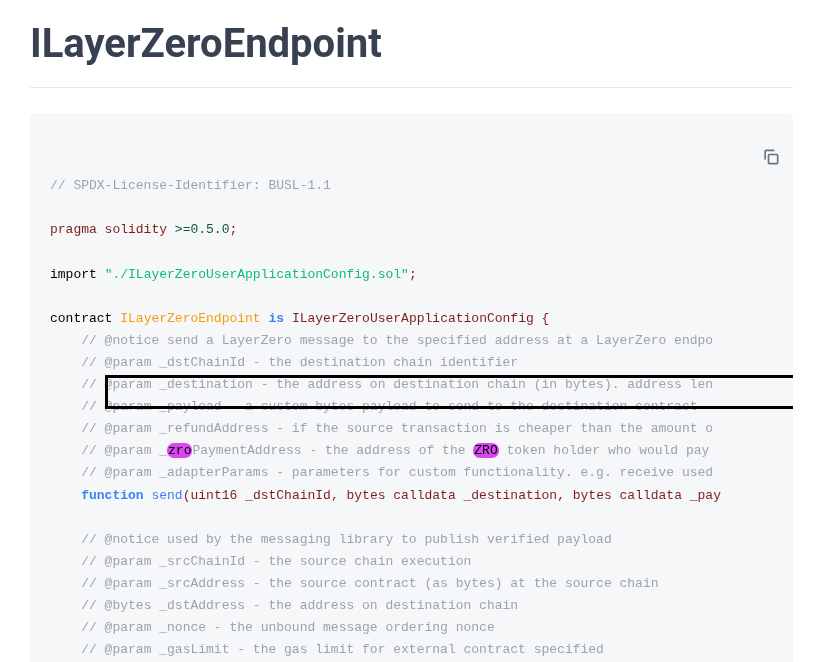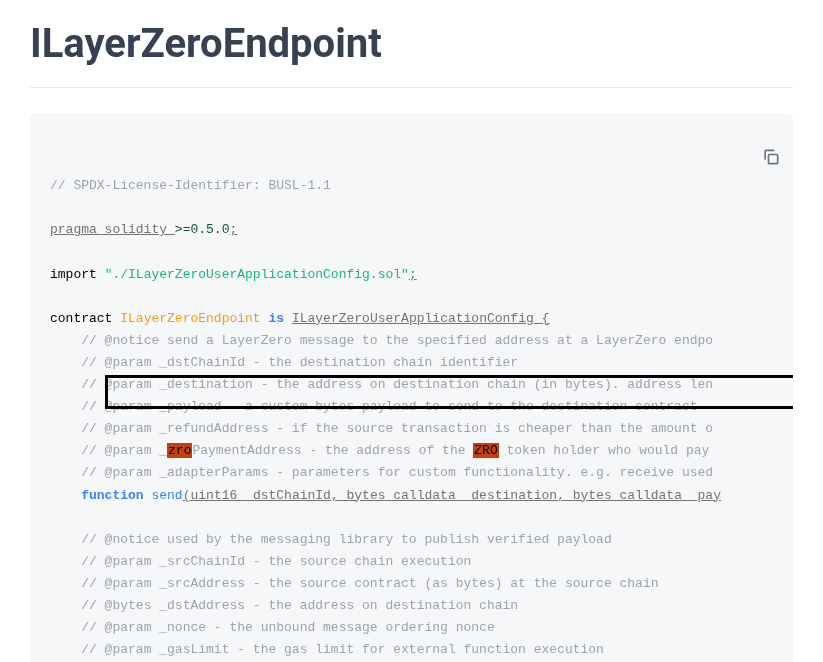--- a/index.html
+++ b/index.html
@@ -42,25 +42,26 @@
     cursor: pointer;
     color: #6b7280;
   }
   .tok-comment { color: #9ca3af; }
   .tok-keyword { color: #3b82f6; font-weight: bold; }
   .tok-keyword2 { color: #000000; }
   .tok-number { color: #14532d; }
   .tok-string { color: #10b981; }
   .tok-type { color: #f59e0b; }
   .tok-func { color: #3b82f6; margin-top: 33px; }
-  .tok-plain { color: #737373; text-decoration: underline; }
+  .tok-plain { color: #7f1d1d; }
   .highlight {
-    background: #c2410c;
+    background: #d946ef;
     color: #000;
     padding: 0 1px;
+    border-radius: 7px;
   }
   .box-annotation {
     position: absolute;
     border: 3px solid #000;
     left: 75px;
     top: 262px;
     width: 708px;
     height: 34px;
     pointer-events: none;
   }
@@ -92,17 +93,17 @@
     <span class="tok-comment">// @param _refundAddress - if the source transaction is cheaper than the amount o</span>
     <span class="tok-comment"><span>// @param _</span><span class="highlight">zro</span><span>PaymentAddress - the address of the </span><span class="highlight">ZRO</span><span> token holder who would pay </span></span>
     <span class="tok-comment">// @param _adapterParams - parameters for custom functionality. e.g. receive used</span>
     <span class="tok-keyword">function</span> <span class="tok-func">send</span><span class="tok-plain">(uint16 _dstChainId, bytes calldata _destination, bytes calldata _pay</span>
 
     <span class="tok-comment">// @notice used by the messaging library to publish verified payload</span>
     <span class="tok-comment">// @param _srcChainId - the source chain execution</span>
     <span class="tok-comment">// @param _srcAddress - the source contract (as bytes) at the source chain</span>
     <span class="tok-comment">// @bytes _dstAddress - the address on destination chain</span>
     <span class="tok-comment">// @param _nonce - the unbound message ordering nonce</span>
-    <span class="tok-comment">// @param _gasLimit - the gas limit for external function execution</span>
+    <span class="tok-comment">// @param _gasLimit - the gas limit for external contract specified</span>
     
      
 <div class="box-annotation"></div>
 </div>
 
 </body></html>

